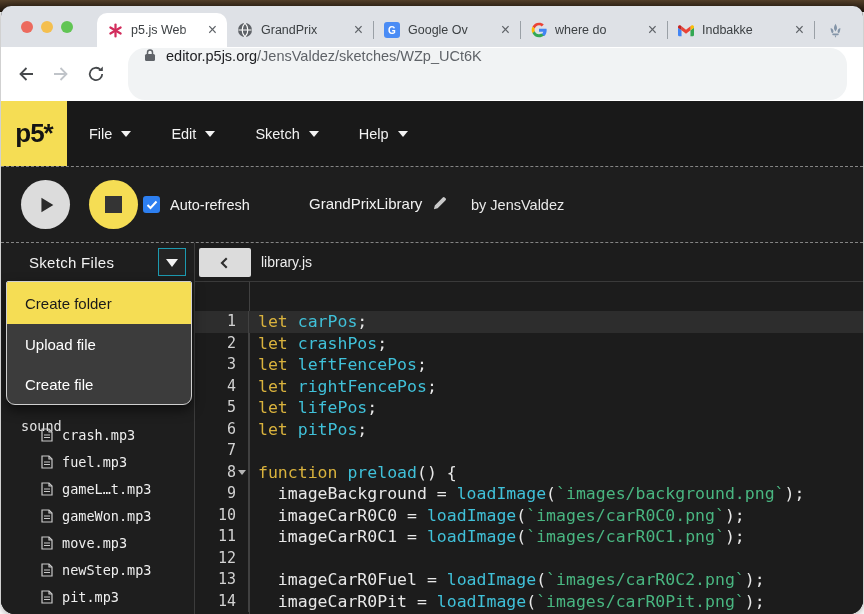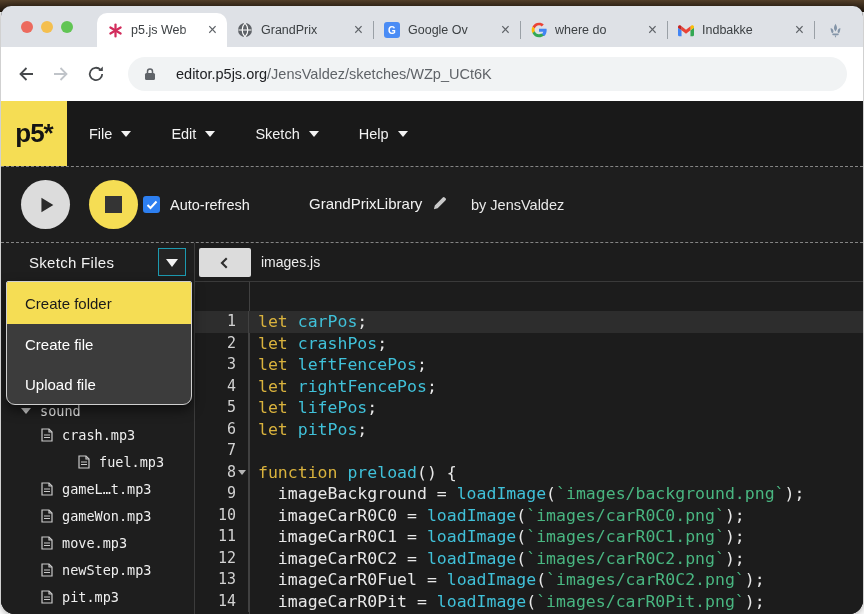--- a/index.html
+++ b/index.html
@@ -27,22 +27,22 @@
   .tab-title{font-size:12.5px;color:#3c4043;white-space:nowrap;overflow:hidden;flex:1;
        -webkit-mask-image:linear-gradient(90deg,#000 72%,transparent 98%);
        mask-image:linear-gradient(90deg,#000 72%,transparent 98%);}
   .tab-close{font-size:16px;color:#5f6368;margin-left:6px;line-height:1;}
   .gicon-translate{width:16px;height:16px;border-radius:3px;background:#4a8cf5;color:#fff;
        font-size:10px;font-weight:bold;display:flex;align-items:center;justify-content:center;}
 
   
   .addressbar{height:54px;background:#ffffff;display:flex;align-items:center;padding:0 16px;gap:17px;}
   .nav-ico{width:18px;height:18px;flex:0 0 auto;}
-  .url-pill{flex:1;height:34px;background:#f1f3f4;border-radius:17px;display:flex;
-       align-items:center;padding:0 16px;gap:20px;margin-left:6px;min-width:0;}
+  .url-pill{flex:1;height:52px;background:#f1f3f4;border-radius:17px;display:flex;
+       padding:0 16px;gap:10px;margin-left:6px;min-width:0;}
   .url{font-size:14.5px;white-space:nowrap;overflow:hidden;}
   .url .domain{color:#202124;}
   .url .path{color:#5f6368;}
 
   
   .p5nav{height:66px;box-sizing:border-box;background:#191919;display:flex;align-items:stretch;
        border-bottom:1px dashed #858585;}
   .p5logo{width:66px;background:var(--accent-yellow,#f5dd54);color:#141414;font-weight:bold;
        font-size:26px;display:flex;align-items:center;justify-content:center;letter-spacing:-1px;}
   .p5menus{display:flex;align-items:center;gap:40px;margin-left:22px;}
@@ -71,21 +71,21 @@
        position:relative;background:#1e1e1e;flex:0 0 auto;}
   .sidebar-header{height:38px;display:flex;align-items:center;justify-content:space-between;
        padding:0 8px 13px 28px;}
   .sidebar-title{color:#f2f2f2;font-size:15px;letter-spacing:.3px;}
   .dd-btn{width:28px;height:28px;box-sizing:border-box;background:#242424;
        border:1px solid #1c9ab0;display:flex;align-items:center;justify-content:center;padding:0;}
   .dd-caret{width:0;height:0;border:6px solid transparent;border-top:8px solid #f2f2f2;margin-top:7px;}
 
   .file-tree{position:absolute;top:38px;left:0;right:0;bottom:0;overflow:hidden;z-index:1;}
   .folder-row{position:absolute;top:112px;left:20px;display:flex;align-items:flex-end;gap:9px;
-       color:#e4e4e4;font-family:"DejaVu Sans Mono",monospace;font-size:13.5px;height:26px;}
+       color:#e4e4e4;font-family:"DejaVu Sans Mono",monospace;font-size:13.5px;height:26px;flex-direction:column;}
   .folder-caret{width:0;height:0;border:5px solid transparent;border-top:6px solid #c9c9c9;margin-top:5px;}
   .file-row{position:absolute;left:40px;height:27px;display:flex;align-items:center;gap:9px;
        color:#efefef;font-family:"DejaVu Sans Mono",monospace;font-size:13.5px;}
 
   .context-menu{position:absolute;top:38px;left:5px;width:184px;background:#3c3c3c;
        border:1px solid #cfcfcf;border-radius:2px 2px 9px 9px;overflow:hidden;z-index:10;
        box-shadow:0 5px 12px rgba(0,0,0,.55);}
   .cm-item{height:40px;display:flex;align-items:center;padding-left:18px;color:#fff;font-size:15px;}
   .cm-item.highlight{height:42px;background:var(--accent-yellow,#f5dd54);color:#1a1a1a;}
 
@@ -292,21 +292,21 @@
         </div>
         <div id="file-rows">
             <div class="file-row" style="top: 140px;">
               <svg viewBox="0 0 12 14" width="12" height="14">
                 <path d="M1 1h7l3 3v9H1z" fill="none" stroke="#c9c9c9" stroke-width="1.2"></path>
                 <path d="M8 1v3h3" fill="none" stroke="#c9c9c9" stroke-width="1.2"></path>
                 <path d="M3 7h6M3 9.5h6" stroke="#c9c9c9" stroke-width="1"></path>
               </svg>
               <span class="file-label">crash.mp3</span>
             </div>
-            <div class="file-row" style="top: 167px; margin-left: 37px;">
+            <div class="file-row" style="top: 167px;">
               <svg viewBox="0 0 12 14" width="12" height="14">
                 <path d="M1 1h7l3 3v9H1z" fill="none" stroke="#c9c9c9" stroke-width="1.2"></path>
                 <path d="M8 1v3h3" fill="none" stroke="#c9c9c9" stroke-width="1.2"></path>
                 <path d="M3 7h6M3 9.5h6" stroke="#c9c9c9" stroke-width="1"></path>
               </svg>
               <span class="file-label">fuel.mp3</span>
             </div>
             <div class="file-row" style="top: 194px;">
               <svg viewBox="0 0 12 14" width="12" height="14">
                 <path d="M1 1h7l3 3v9H1z" fill="none" stroke="#c9c9c9" stroke-width="1.2"></path>
@@ -353,33 +353,33 @@
                 <path d="M8 1v3h3" fill="none" stroke="#c9c9c9" stroke-width="1.2"></path>
                 <path d="M3 7h6M3 9.5h6" stroke="#c9c9c9" stroke-width="1"></path>
               </svg>
               <span class="file-label">start.mp3</span>
             </div>
           </div>
       </div>
 
       <div class="context-menu">
         <div class="cm-item highlight">Create folder</div>
+        <div class="cm-item">Upload file</div>
         <div class="cm-item">Create file</div>
-        <div class="cm-item">Upload file</div>
       </div>
     </aside>
 
     <section class="editor">
       <div class="editor-tabbar">
         <button class="collapse-btn">
           <svg width="14" height="14" viewBox="0 0 16 16">
             <path d="M10 2.5 4.5 8 10 13.5" stroke="#2e2e2e" stroke-width="2.4" fill="none"></path>
           </svg>
         </button>
-        <span class="file-tab">images.js</span>
+        <span class="file-tab">library.js</span>
       </div>
       <div class="code" id="code-lines">
           <div class="code-row active">
             <span class="gutter-cell">1</span>
             <span class="code-cell"><span class="tok-k">let</span><span class="tok-p"> </span><span class="tok-c">carPos</span><span class="tok-p">;</span></span>
           </div>
           <div class="code-row">
             <span class="gutter-cell">2</span>
             <span class="code-cell"><span class="tok-k">let</span><span class="tok-p"> </span><span class="tok-c">crashPos</span><span class="tok-p">;</span></span>
           </div>
@@ -414,21 +414,20 @@
           <div class="code-row">
             <span class="gutter-cell">10</span>
             <span class="code-cell"><span class="tok-p">  imageCarR0C0 = </span><span class="tok-c">loadImage</span><span class="tok-p">(</span><span class="tok-s">`images/carR0C0.png`</span><span class="tok-p">);</span></span>
           </div>
           <div class="code-row">
             <span class="gutter-cell">11</span>
             <span class="code-cell"><span class="tok-p">  imageCarR0C1 = </span><span class="tok-c">loadImage</span><span class="tok-p">(</span><span class="tok-s">`images/carR0C1.png`</span><span class="tok-p">);</span></span>
           </div>
           <div class="code-row">
             <span class="gutter-cell">12</span>
-            <span class="code-cell"><span class="tok-p">  imageCarR0C2 = </span><span class="tok-c">loadImage</span><span class="tok-p">(</span><span class="tok-s">`images/carR0C2.png`</span><span class="tok-p">);</span></span>
           </div>
           <div class="code-row">
             <span class="gutter-cell">13</span>
             <span class="code-cell"><span class="tok-p">  imageCarR0Fuel = </span><span class="tok-c">loadImage</span><span class="tok-p">(</span><span class="tok-s">`images/carR0C2.png`</span><span class="tok-p">);</span></span>
           </div>
           <div class="code-row">
             <span class="gutter-cell">14</span>
             <span class="code-cell"><span class="tok-p">  imageCarR0Pit = </span><span class="tok-c">loadImage</span><span class="tok-p">(</span><span class="tok-s">`images/carR0Pit.png`</span><span class="tok-p">);</span></span>
           </div>
         </div>

